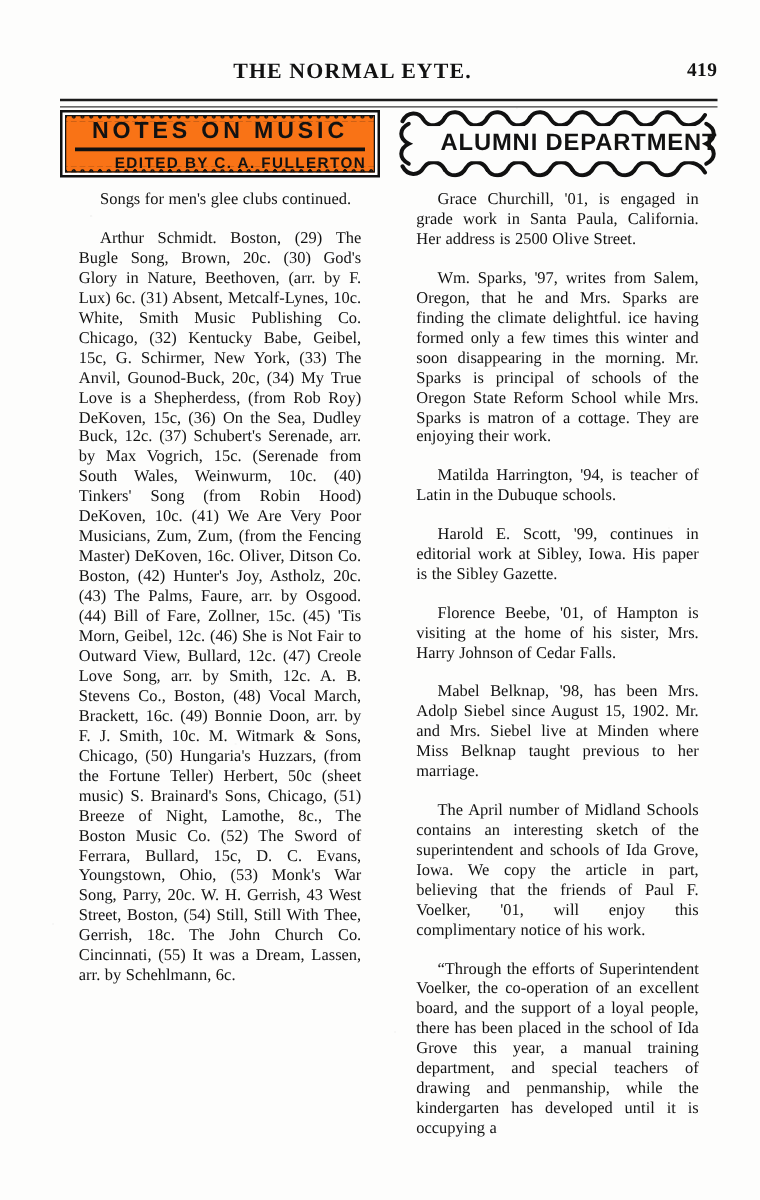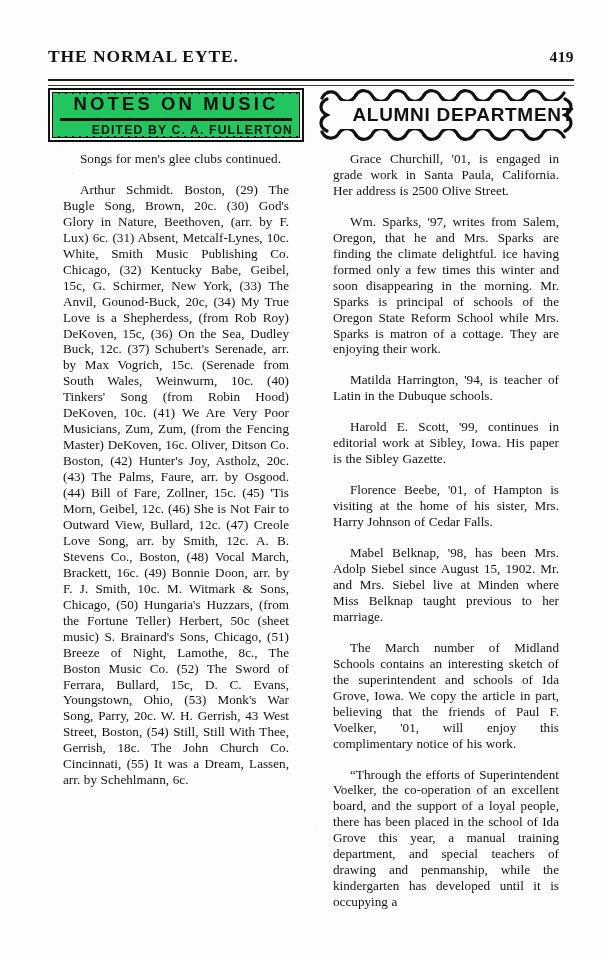--- a/index.html
+++ b/index.html
@@ -33,20 +33,21 @@
   .runhead {
     position: absolute;
     left: 48px;
     right: 34px;
     top: 46px;
     height: 26px;
   }
   .runhead-title {
     position: absolute;
     left: 0; right: 0;
+    text-align: center;
     font-size: 17.5px;
     font-weight: bold;
     letter-spacing: 0.9px;
     white-space: nowrap;
     padding-right: 58px;
   }
   .runhead-folio {
     position: absolute;
     right: 0;
     top: 2px;
@@ -93,21 +94,21 @@
   .notes-inner {
     height: 100%;
     border: 1.5px solid #111;
     box-sizing: border-box;
     padding: 5px 6px 4px;
     display: flex;
     flex-direction: column;
     justify-content: center;
     position: relative;
     z-index: 2;
-    background: #22c55e;
+    background: #f97316;
   }
   
   .sawtooth {
     position: absolute;
     left: 2px; right: 2px;
     height: 5px;
     z-index: 3;
     background-repeat: repeat-x;
     background-size: 7px 5px;
   }
@@ -277,19 +278,19 @@
         <div class="alumni-title">ALUMNI DEPARTMENT</div>
       </div>
 
       <div class="body-text">
         <p class="nogap">Grace Churchill, '01, is engaged in grade work in Santa Paula, California. Her address is 2500 Olive Street.</p>
         <p class="gap">Wm. Sparks, '97, writes from Salem, Oregon, that he and Mrs. Sparks are finding the climate delightful. ice having formed only a few times this winter and soon disappearing in the morning. Mr. Sparks is principal of schools of the Oregon State Reform School while Mrs. Sparks is matron of a cottage. They are enjoying their work.</p>
         <p class="gap">Matilda Harrington, '94, is teacher of Latin in the Dubuque schools.</p>
         <p class="gap">Harold E. Scott, '99, continues in editorial work at Sibley, Iowa. His paper is the Sibley Gazette.</p>
         <p class="gap">Florence Beebe, '01, of Hampton is visiting at the home of his sister, Mrs. Harry Johnson of Cedar Falls.</p>
         <p class="gap">Mabel Belknap, '98, has been Mrs. Adolp Siebel since August 15, 1902. Mr. and Mrs. Siebel live at Minden where Miss Belknap taught previous to her marriage.</p>
-        <p class="gap">The March number of Midland Schools contains an interesting sketch of the superintendent and schools of Ida Grove, Iowa. We copy the article in part, believing that the friends of Paul F. Voelker, '01, will enjoy this complimentary notice of his work.</p>
+        <p class="gap">The April number of Midland Schools contains an interesting sketch of the superintendent and schools of Ida Grove, Iowa. We copy the article in part, believing that the friends of Paul F. Voelker, '01, will enjoy this complimentary notice of his work.</p>
         <p class="nogap">“Through the efforts of Superintendent Voelker, the co-operation of an excellent board, and the support of a loyal people, there has been placed in the school of Ida Grove this year, a manual training department, and special teachers of drawing and penmanship, while the kindergarten has developed until it is occupying a</p>
       </div>
     </div>
 
   </div>
 </div>
 
 </body></html>

